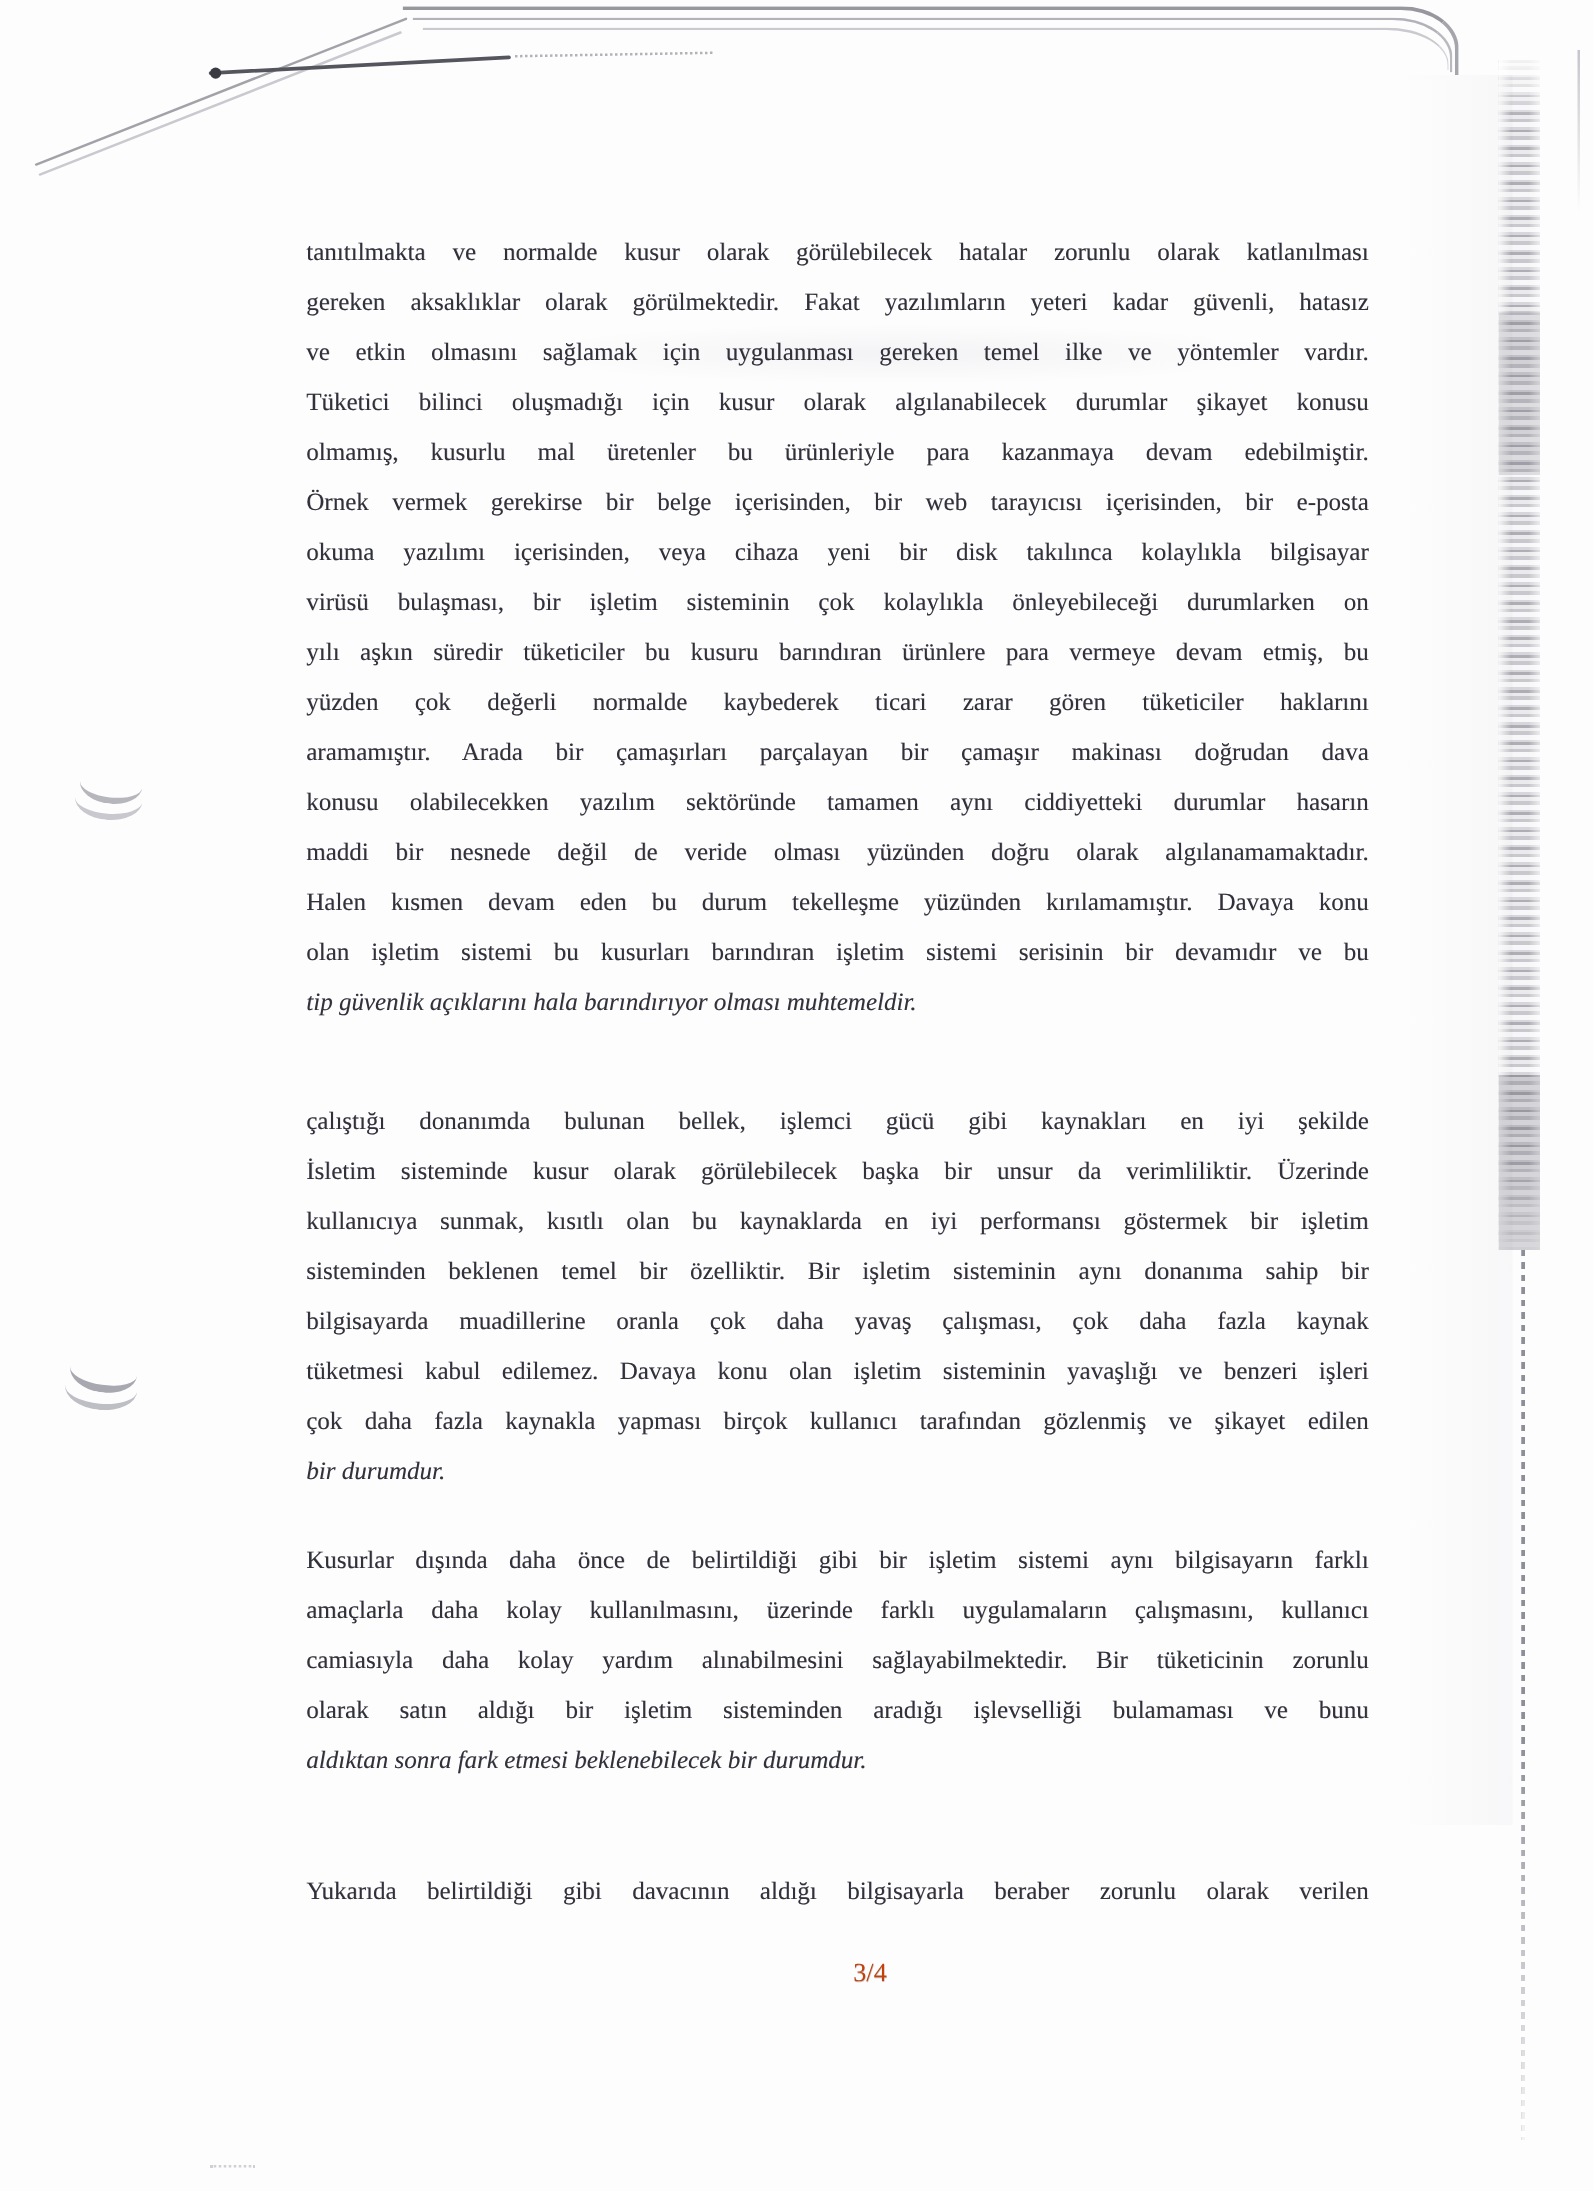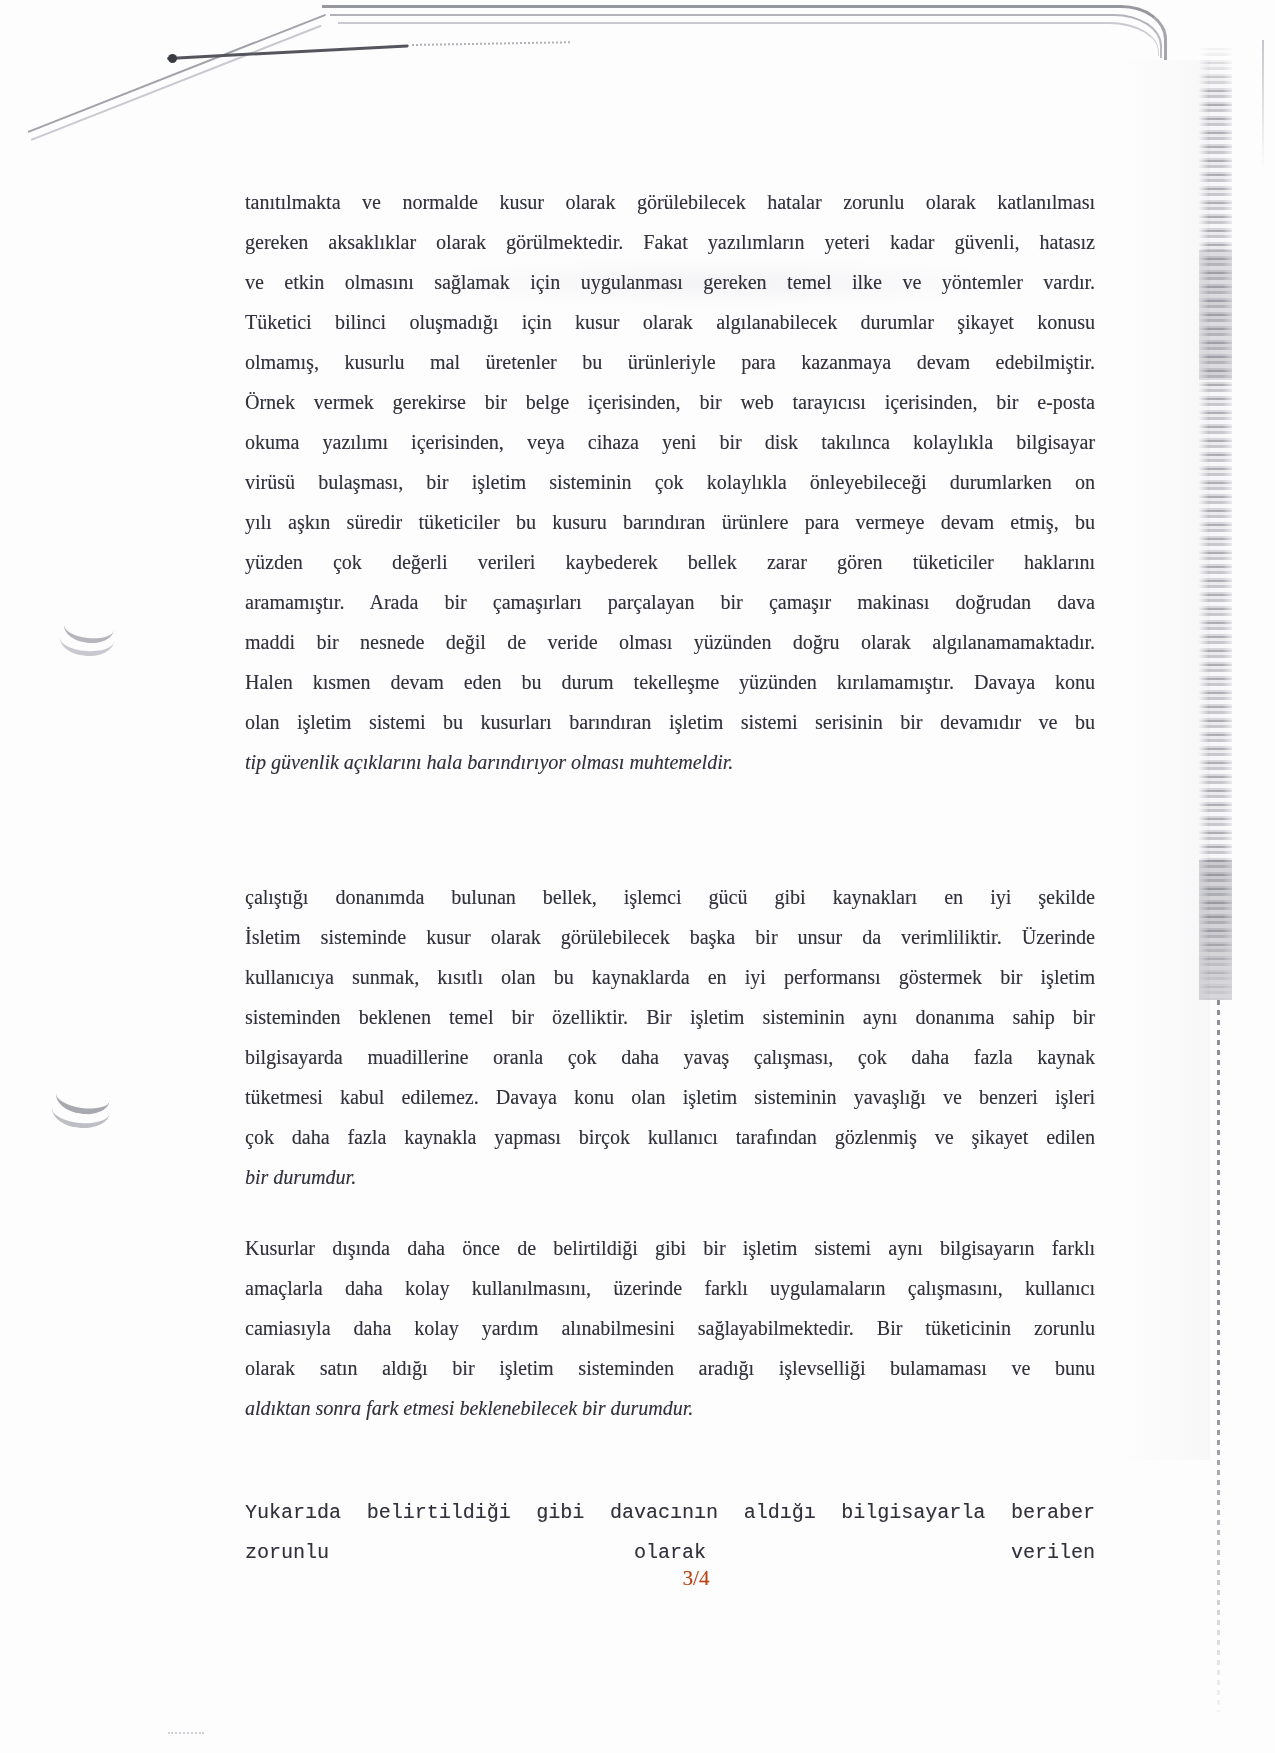--- a/index.html
+++ b/index.html
@@ -113,22 +113,23 @@
       <div class="paragraph" style="top: 182px;">
         <div class="text-line">tanıtılmakta ve normalde kusur olarak görülebilecek hatalar zorunlu olarak katlanılması</div>
         <div class="text-line">gereken aksaklıklar olarak görülmektedir. Fakat yazılımların yeteri kadar güvenli, hatasız</div>
         <div class="text-line">ve etkin olmasını sağlamak için uygulanması gereken temel ilke ve yöntemler vardır.</div>
         <div class="text-line">Tüketici bilinci oluşmadığı için kusur olarak algılanabilecek durumlar şikayet konusu</div>
         <div class="text-line">olmamış, kusurlu mal üretenler bu ürünleriyle para kazanmaya devam edebilmiştir.</div>
         <div class="text-line">Örnek vermek gerekirse bir belge içerisinden, bir web tarayıcısı içerisinden, bir e-posta</div>
         <div class="text-line">okuma yazılımı içerisinden, veya cihaza yeni bir disk takılınca kolaylıkla bilgisayar</div>
         <div class="text-line">virüsü bulaşması, bir işletim sisteminin çok kolaylıkla önleyebileceği durumlarken on</div>
         <div class="text-line">yılı aşkın süredir tüketiciler bu kusuru barındıran ürünlere para vermeye devam etmiş, bu</div>
-        <div class="text-line">yüzden çok değerli verileri kaybederek bellek zarar gören tüketiciler haklarını</div>
+        <div class="text-line">yüzden çok değerli normalde kaybederek ticari zarar gören tüketiciler haklarını</div>
         <div class="text-line">aramamıştır. Arada bir çamaşırları parçalayan bir çamaşır makinası doğrudan dava</div>
+        <div class="text-line">konusu olabilecekken yazılım sektöründe tamamen aynı ciddiyetteki durumlar hasarın</div>
         <div class="text-line">maddi bir nesnede değil de veride olması yüzünden doğru olarak algılanamamaktadır.</div>
         <div class="text-line">Halen kısmen devam eden bu durum tekelleşme yüzünden kırılamamıştır. Davaya konu</div>
         <div class="text-line">olan işletim sistemi bu kusurları barındıran işletim sistemi serisinin bir devamıdır ve bu</div>
         <div class="text-line last">tip güvenlik açıklarını hala barındırıyor olması muhtemeldir.</div>
       </div>
       <div class="paragraph" style="top: 877px;">
         <div class="text-line">çalıştığı donanımda bulunan bellek, işlemci gücü gibi kaynakları en iyi şekilde</div>
         <div class="text-line">İsletim sisteminde kusur olarak görülebilecek başka bir unsur da verimliliktir. Üzerinde</div>
         <div class="text-line">kullanıcıya sunmak, kısıtlı olan bu kaynaklarda en iyi performansı göstermek bir işletim</div>
         <div class="text-line">sisteminden beklenen temel bir özelliktir. Bir işletim sisteminin aynı donanıma sahip bir</div>
@@ -137,19 +138,19 @@
         <div class="text-line">çok daha fazla kaynakla yapması birçok kullanıcı tarafından gözlenmiş ve şikayet edilen</div>
         <div class="text-line last">bir durumdur.</div>
       </div>
       <div class="paragraph" style="top: 1228px;">
         <div class="text-line">Kusurlar dışında daha önce de belirtildiği gibi bir işletim sistemi aynı bilgisayarın farklı</div>
         <div class="text-line">amaçlarla daha kolay kullanılmasını, üzerinde farklı uygulamaların çalışmasını, kullanıcı</div>
         <div class="text-line">camiasıyla daha kolay yardım alınabilmesini sağlayabilmektedir. Bir tüketicinin zorunlu</div>
         <div class="text-line">olarak satın aldığı bir işletim sisteminden aradığı işlevselliği bulamaması ve bunu</div>
         <div class="text-line last">aldıktan sonra fark etmesi beklenebilecek bir durumdur.</div>
       </div>
-      <div class="paragraph" style="top: 1493px; font-family: Liberation Mono, monospace;">
+      <div class="paragraph" style="top: 1493px;">
         <div class="text-line">Yukarıda belirtildiği gibi davacının aldığı bilgisayarla beraber zorunlu olarak verilen</div>
       </div>
     </div>
 
   <div class="page-footer">3/4</div>
 </div>
 
 </body></html>

